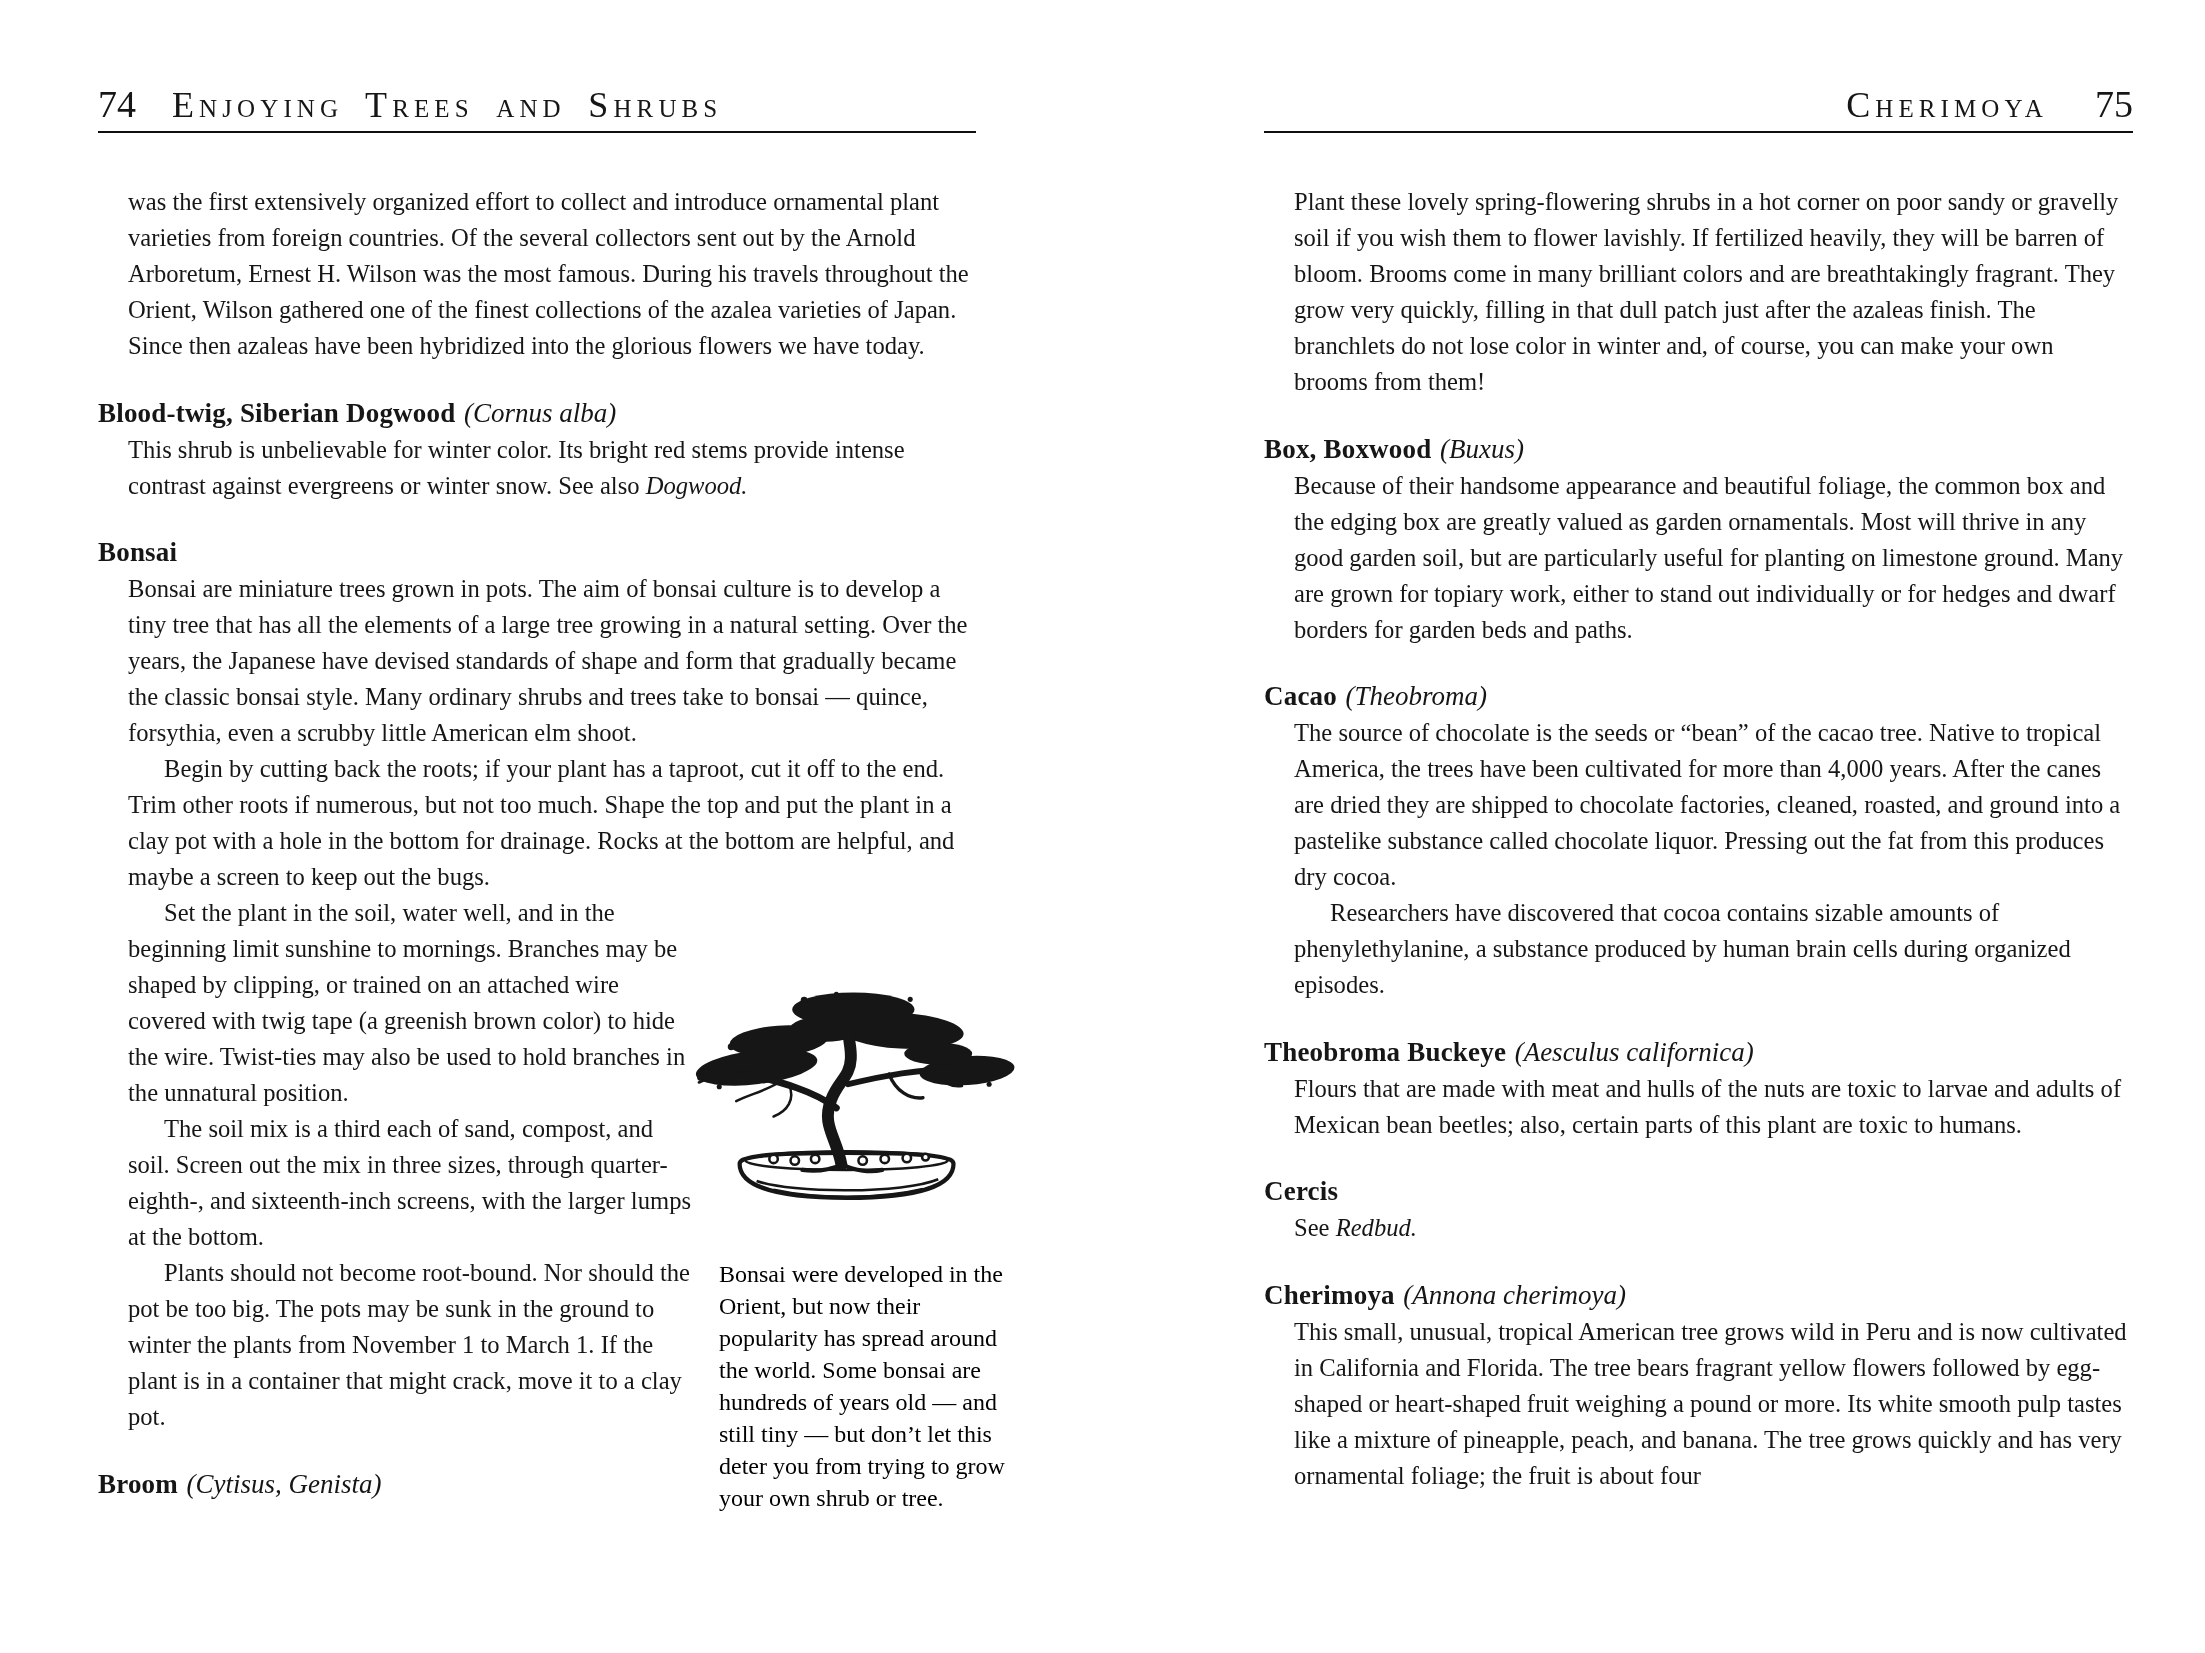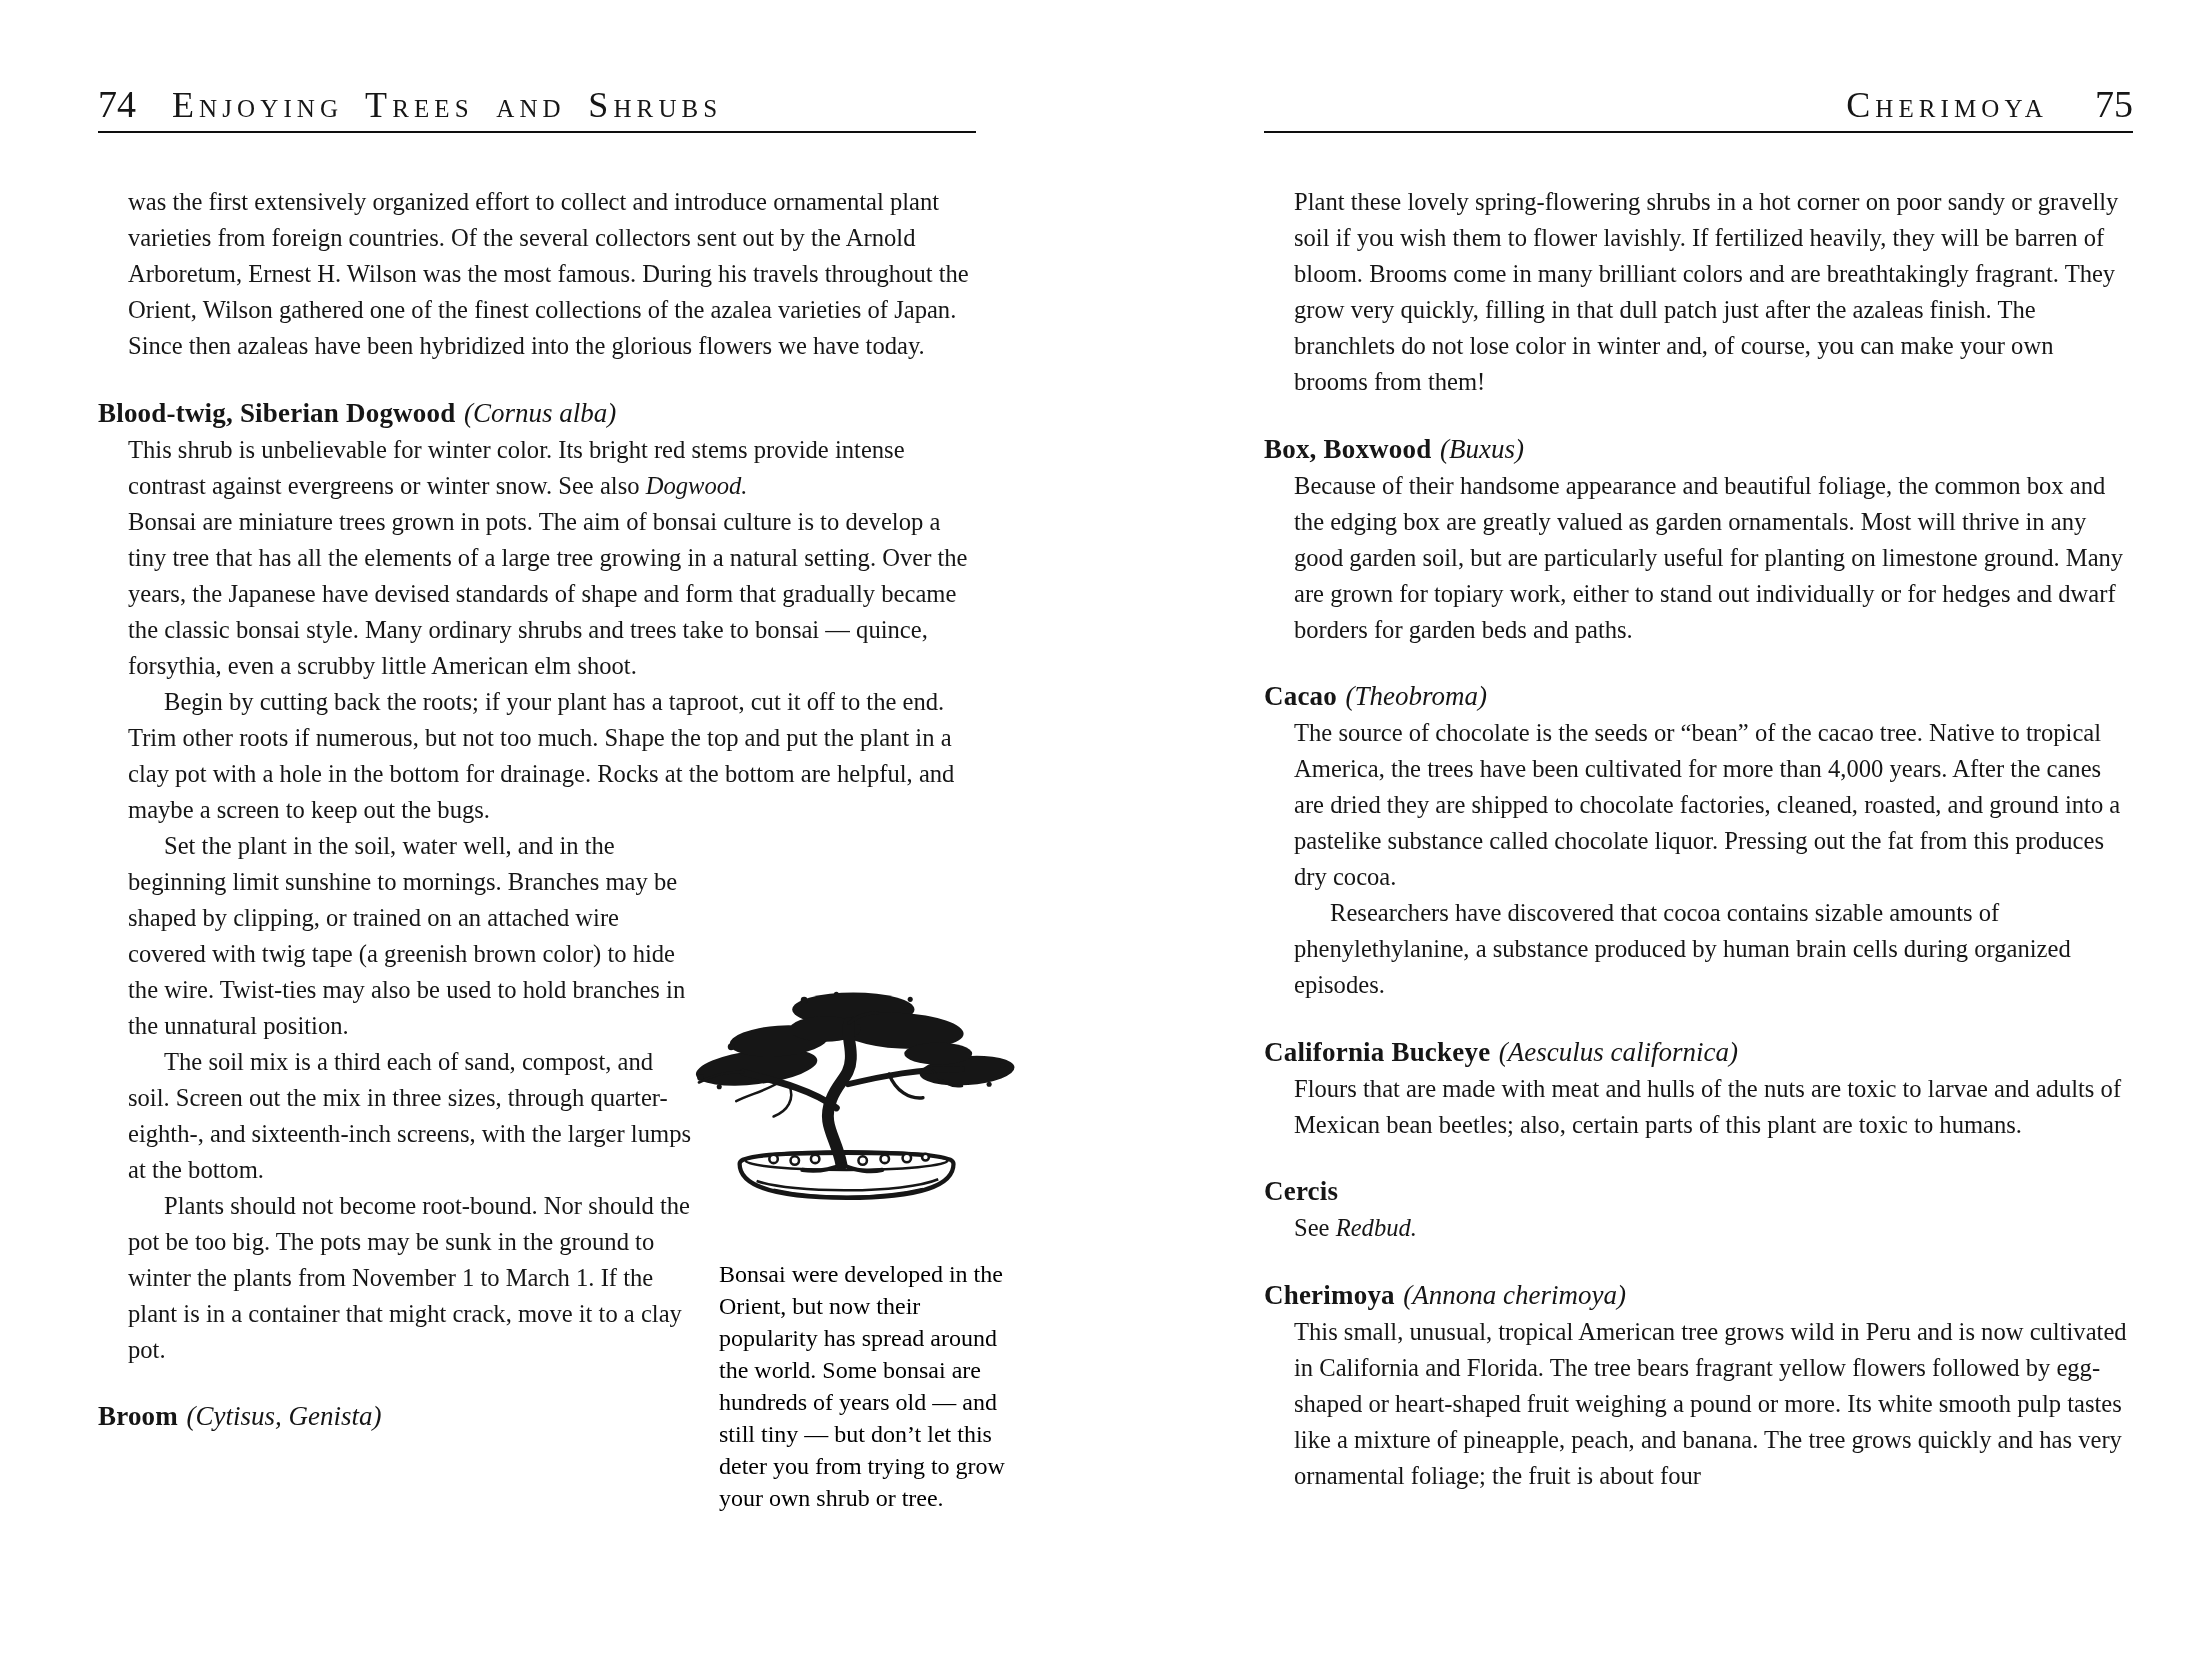--- a/index.html
+++ b/index.html
@@ -48,20 +48,21 @@
     <span class="pn">74</span>
     <span class="rt">Enjoying Trees and Shrubs</span>
   </header>
 
   <div class="pbody">
     <p>was the first extensively organized effort to collect and introduce ornamental plant varieties from foreign countries. Of the several collectors sent out by the Arnold Arboretum, Ernest H. Wilson was the most famous. During his travels throughout the Orient, Wilson gathered one of the finest collections of the azalea varieties of Japan. Since then azaleas have been hybridized into the glorious flowers we have today.</p>
 
     <h3><span class="ht">Blood-twig, Siberian Dogwood</span><i class="hl">(Cornus alba)</i></h3>
     <p><span>This shrub is unbelievable for winter color. Its bright red stems provide intense contrast against evergreens or winter snow. See also </span><i>Dogwood.</i></p>
 
+    <h3><span class="ht">Bonsai</span></h3>
     <p>Bonsai are miniature trees grown in pots. The aim of bonsai culture is to develop a tiny tree that has all the elements of a large tree growing in a natural setting. Over the years, the Japanese have devised standards of shape and form that gradually became the classic bonsai style. Many ordinary shrubs and trees take to bonsai — quince, forsythia, even a scrubby little American elm shoot.</p>
     <p class="ind">Begin by cutting back the roots; if your plant has a taproot, cut it off to the end. Trim other roots if numerous, but not too much. Shape the top and put the plant in a clay pot with a hole in the bottom for drainage. Rocks at the bottom are helpful, and maybe a screen to keep out the bugs.</p>
     <div class="figspace"></div>
     <p class="ind">Set the plant in the soil, water well, and in the beginning limit sunshine to mornings. Branches may be shaped by clipping, or trained on an attached wire covered with twig tape (a greenish brown color) to hide the wire. Twist-ties may also be used to hold branches in the unnatural position.</p>
     <p class="ind">The soil mix is a third each of sand, compost, and soil. Screen out the mix in three sizes, through quarter- eighth-, and sixteenth-inch screens, with the larger lumps at the bottom.</p>
     <p class="ind">Plants should not become root-bound. Nor should the pot be too big. The pots may be sunk in the ground to winter the plants from November 1 to March 1. If the plant is in a container that might crack, move it to a clay pot.</p>
 
     <h3><span class="ht">Broom</span><i class="hl">(Cytisus, Genista)</i></h3>
   </div>
 
@@ -128,21 +129,21 @@
   <div class="pbody">
     <p>Plant these lovely spring-flowering shrubs in a hot corner on poor sandy or gravelly soil if you wish them to flower lavishly. If fertilized heavily, they will be barren of bloom. Brooms come in many brilliant colors and are breathtakingly fragrant. They grow very quickly, filling in that dull patch just after the azaleas finish. The branchlets do not lose color in winter and, of course, you can make your own brooms from them!</p>
 
     <h3><span class="ht">Box, Boxwood</span><i class="hl">(Buxus)</i></h3>
     <p>Because of their handsome appearance and beautiful foliage, the common box and the edging box are greatly valued as garden ornamentals. Most will thrive in any good garden soil, but are particularly useful for planting on limestone ground. Many are grown for topiary work, either to stand out individually or for hedges and dwarf borders for garden beds and paths.</p>
 
     <h3><span class="ht">Cacao</span><i class="hl">(Theobroma)</i></h3>
     <p>The source of chocolate is the seeds or “bean” of the cacao tree. Native to tropical America, the trees have been cultivated for more than 4,000 years. After the canes are dried they are shipped to chocolate factories, cleaned, roasted, and ground into a pastelike substance called chocolate liquor. Pressing out the fat from this produces dry cocoa.</p>
     <p class="ind">Researchers have discovered that cocoa contains sizable amounts of phenylethylanine, a substance produced by human brain cells during organized episodes.</p>
 
-    <h3><span class="ht">California Buckeye</span><i class="hl">(Aesculus californica)</i></h3>
+    <h3><span class="ht">Theobroma Buckeye</span><i class="hl">(Aesculus californica)</i></h3>
     <p>Flours that are made with meat and hulls of the nuts are toxic to larvae and adults of Mexican bean beetles; also, certain parts of this plant are toxic to humans.</p>
 
     <h3><span class="ht">Cercis</span></h3>
     <p><span>See </span><i>Redbud.</i></p>
 
     <h3><span class="ht">Cherimoya</span><i class="hl">(Annona cherimoya)</i></h3>
     <p>This small, unusual, tropical American tree grows wild in Peru and is now cultivated in California and Florida. The tree bears fragrant yellow flowers followed by egg-shaped or heart-shaped fruit weighing a pound or more. Its white smooth pulp tastes like a mixture of pineapple, peach, and banana. The tree grows quickly and has very ornamental foliage; the fruit is about four</p>
   </div>
 </section>
 

